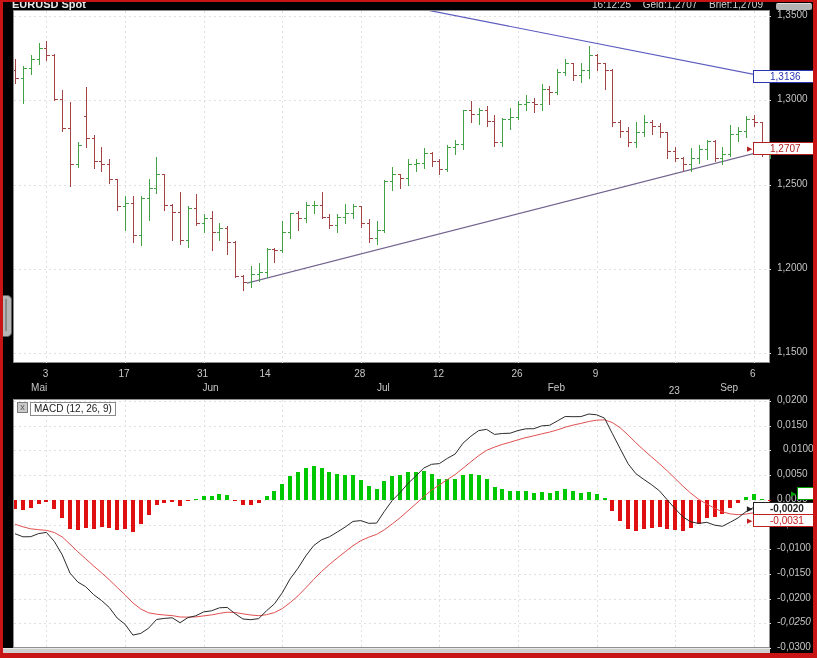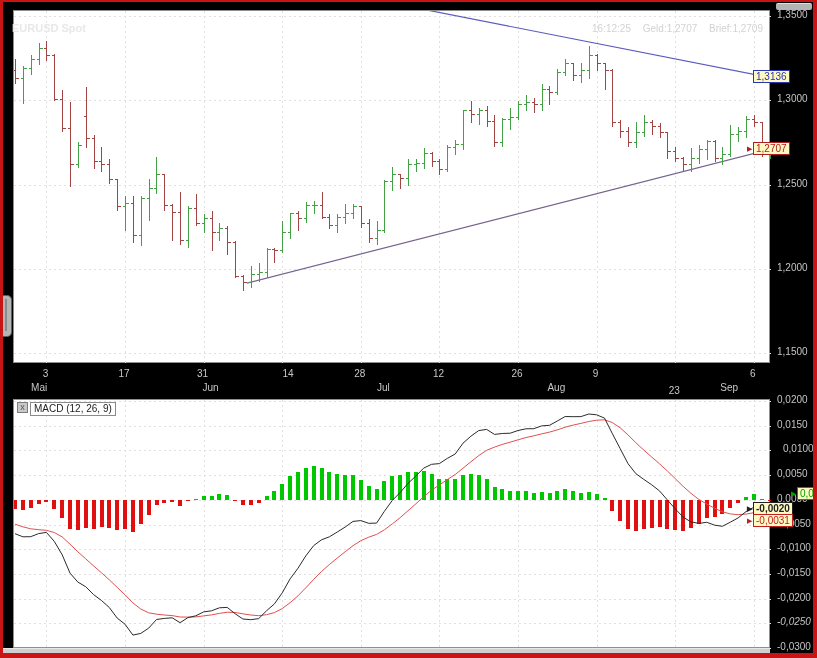--- a/index.html
+++ b/index.html
@@ -5,43 +5,43 @@
   html,body{margin:0;padding:0;background:#222;}
   .window{position:relative;width:817px;height:658px;background:#000;overflow:hidden;
           font-family:"Liberation Sans",sans-serif;}
   
   .b-red{position:absolute;background:#c81414;z-index:9;}
   .b-top{left:0;top:0;width:817px;height:2px;}
   .b-left{left:0;top:0;width:3px;height:658px;}
   .b-right{left:813px;top:0;width:4px;height:658px;}
   .b-bottom{left:0;top:653px;width:817px;height:5px;}
   
-  .titlebar{position:absolute;left:3px;top:0;width:810px;height:10px;overflow:hidden;z-index:8;margin-top:24px;}
+  .titlebar{position:absolute;left:3px;top:0;width:810px;height:10px;overflow:hidden;z-index:8;}
   .title{position:absolute;left:9px;top:-2px;font-size:11px;font-weight:bold;color:#e8e8e8;white-space:nowrap;}
   .quote{position:absolute;right:50px;top:-1px;font-size:10px;color:#d2d2d2;white-space:nowrap;}
   .quote span{margin-left:9px;}
   .tr-handle{position:absolute;left:776px;top:3px;width:36px;height:6px;background:#b4b4b4;
              border-radius:2px;border-top:1px solid #e0e0e0;z-index:8;}
   
   .panel{position:absolute;background:#fff;border:1px solid #8f8f8f;box-sizing:border-box;}
   .price-panel{left:13px;top:10px;width:757px;height:353px;}
   .macd-panel{left:13px;top:399px;width:757px;height:249px;}
   .panel svg{display:block;}
   
   .yaxis{position:absolute;left:770px;width:46px;z-index:2;}
   .yaxis-price{top:10px;height:353px;}
   .yaxis-macd{top:399px;height:249px;text-align:right;}
   .yaxis span{position:absolute;left:7px;font-size:10px;color:#c4c4c4;white-space:nowrap;}
   .xaxis{position:absolute;left:13px;top:363px;width:757px;height:36px;}
   .xaxis span{position:absolute;font-size:10px;color:#c8c8c8;transform:translateX(-50%);}
   .xaxis .day{top:5px;}
   .xaxis .month{top:19px;}
   
-  .marker{position:absolute;left:753px;background:#fef9c3;border:1px solid #444;font-size:10px;
-          line-height:11px;padding:0 2px;white-space:nowrap;z-index:6;}
+  .marker{position:absolute;left:753px;background:#ffffff;border:1px solid #444;font-size:10px;
+          line-height:11px;padding:0 16px;white-space:nowrap;z-index:6;}
   .marker .arrow{position:absolute;left:-7px;top:1px;font-size:7px;line-height:9px;}
   
   .macd-head{position:absolute;left:17px;top:402px;height:14px;z-index:4;display:flex;align-items:flex-start;}
   .xbtn{width:11px;height:11px;background:#c9c9c9;border:1px solid #7d7d7d;color:#555;font-size:9px;
         line-height:9px;text-align:center;box-sizing:border-box;cursor:default;}
   .macd-lbl{margin-left:2px;background:#fff;border:1px solid #8a8a8a;color:#222;font-size:10px;
             line-height:12px;padding:0 3px;white-space:nowrap;}
   
   .splitter{position:absolute;left:3px;top:295px;width:9px;height:42px;background:#b5b5b5;
             border:1px solid #5e5e5e;border-left:none;border-radius:0 5px 5px 0;box-sizing:border-box;z-index:8;}
@@ -579,31 +579,31 @@
       <span style="top: 83.3031px;">1,3000</span>
       <span style="top: 167.551px;">1,2500</span>
       <span style="top: 251.8px;">1,2000</span>
       <span style="top: 336.048px;">1,1500</span>
     </div>
 
   <div class="xaxis" id="date-axis">
       <span class="day" style="top: 5px; left: 32.44px;">3</span>
       <span class="day" style="top: 5px; left: 111.04px;">17</span>
       <span class="day" style="top: 5px; left: 189.64px;">31</span>
-      <span class="day" style="top: 5px; left: 275px;">14</span>
+      <span class="day" style="top: 5px; left: 252px;">14</span>
       <span class="day" style="top: 5px; left: 346.84px;">28</span>
       <span class="day" style="top: 5px; left: 425.44px;">12</span>
       <span class="day" style="top: 5px; left: 504.04px;">26</span>
       <span class="day" style="top: 5px; left: 582.64px;">9</span>
       <span class="day" style="top: 22px; left: 661.24px;">23</span>
       <span class="day" style="top: 5px; left: 739.84px;">6</span>
       <span class="month" style="top: 19px; left: 26.152px;">Mai</span>
       <span class="month" style="top: 19px; left: 197.5px;">Jun</span>
       <span class="month" style="top: 19px; left: 370.42px;">Jul</span>
-      <span class="month" style="top: 19px; left: 543.34px;">Aug</span>
+      <span class="month" style="top: 19px; left: 543.34px;">Feb</span>
       <span class="month" style="top: 19px; left: 716.26px;">Sep</span>
     </div>
 
   <div class="marker" id="pm0" style="border-color: rgb(42, 53, 176); color: rgb(42, 53, 176); top: 69.8876px;">
     <span class="arrow" style="color: rgb(42, 53, 176);"></span><span>1,3136</span>
   </div>
   <div class="marker" id="pm1" style="border-color: rgb(176, 32, 32); color: rgb(176, 32, 32); top: 142.173px;">
     <span class="arrow" style="color: rgb(176, 32, 32);">▶</span><span>1,2707</span>
   </div>
 

